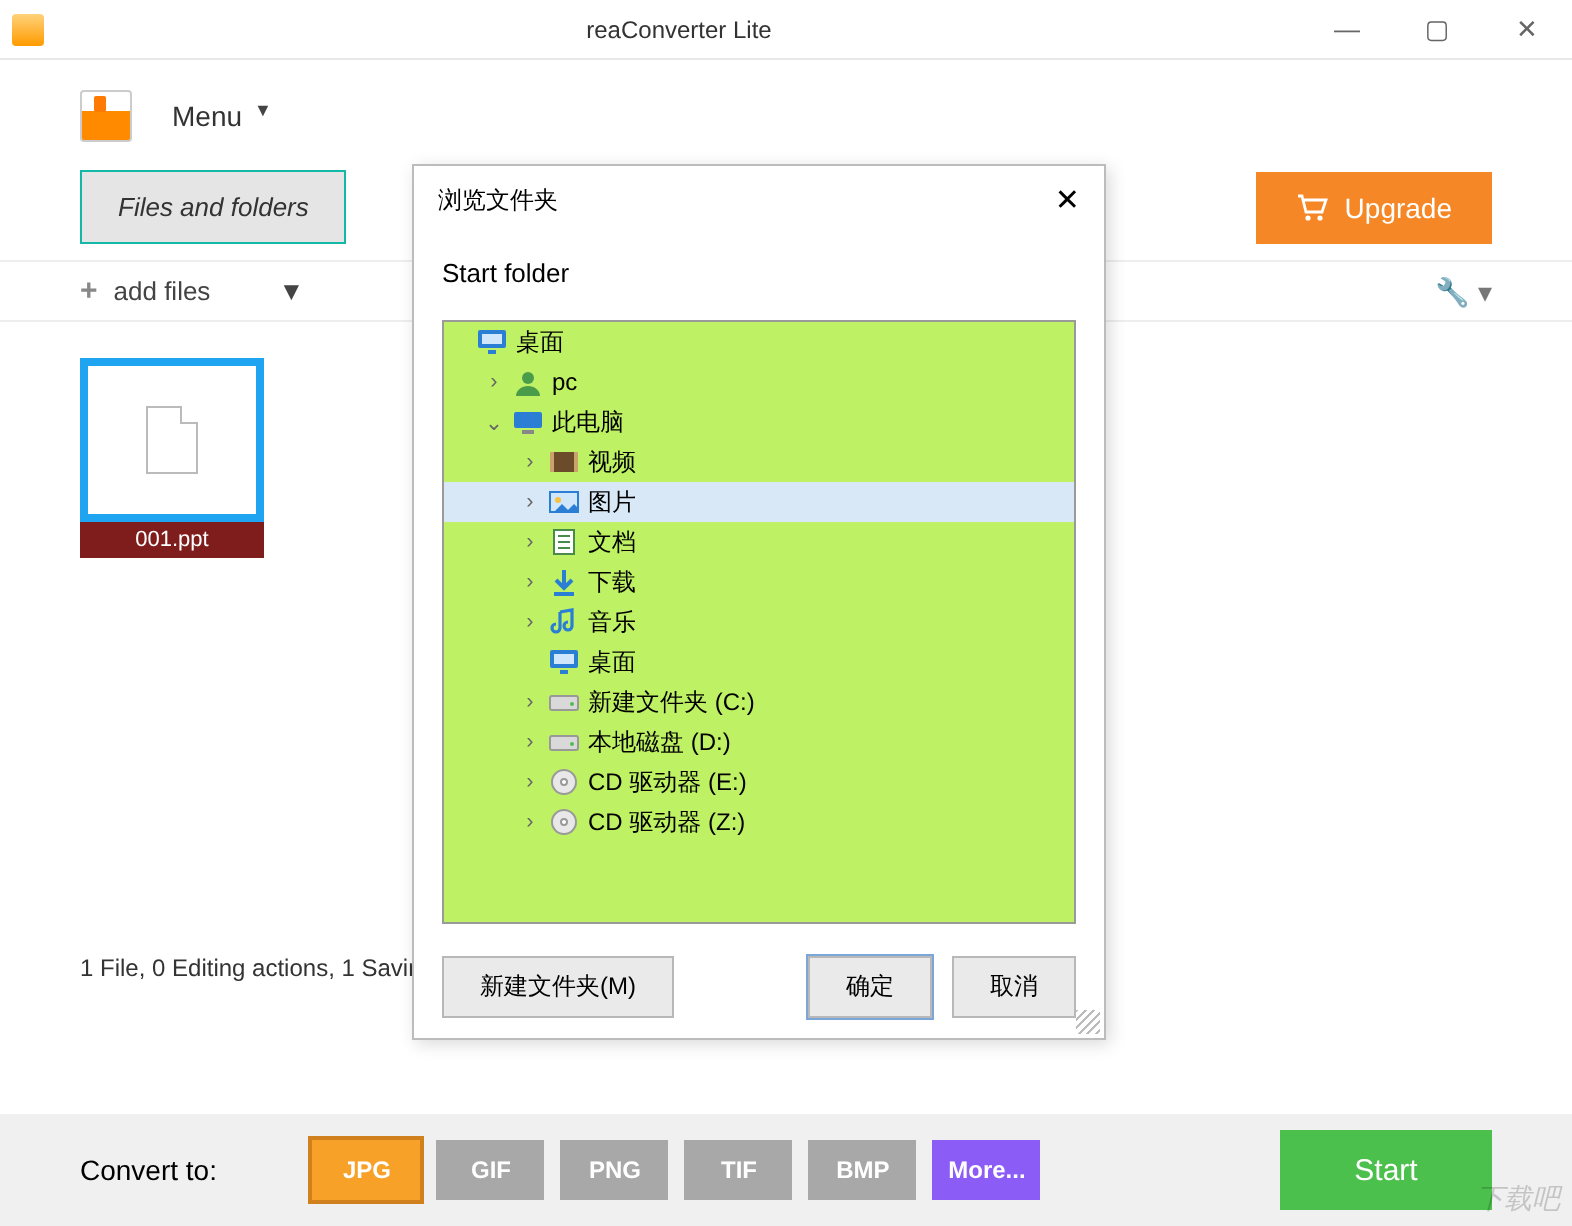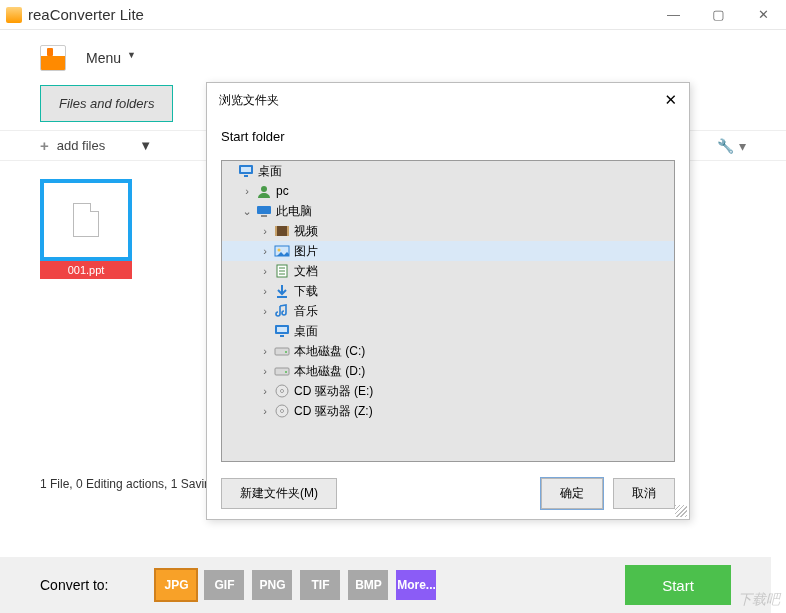--- a/index.html
+++ b/index.html
@@ -1,20 +1,20 @@
 <!DOCTYPE html>
 <html><head>
 <meta charset="utf-8">
 <style>
 * { box-sizing: border-box; margin: 0; padding: 0; font-family: "Segoe UI", Tahoma, sans-serif; }
 body { background: #fff; width: 786px; height: 613px; overflow: hidden; position: relative; }
 
 .titlebar { height: 30px; display: flex; align-items: center; border-bottom: 1px solid #e8e8e8; }
 .titlebar .appicon { width: 16px; height: 16px; margin: 0 6px; background: linear-gradient(#ffd27a,#ff9b00); border-radius: 2px; }
-.titlebar .title { font-size: 15px; color: #333; flex: 1; }
+.titlebar .title { font-size: 12px; color: #333; flex: 1; text-align: center; }
 .titlebar .winbtn { width: 45px; height: 30px; display: flex; align-items: center; justify-content: center; color: #666; font-size: 13px; }
 
 .menubar { height: 55px; display: flex; align-items: center; padding: 0 40px; }
 .menubar .logo { width: 26px; height: 26px; margin-right: 20px; background: linear-gradient(#fff 40%, #ff8a00 40%); border: 1px solid #ccc; border-radius: 2px; position: relative; }
 .menubar .logo::after { content: ""; position: absolute; left: 6px; top: 2px; width: 6px; height: 8px; background: #ff7a00; border-radius: 1px; }
 .menubar .menuitem { font-size: 14px; color: #333; display: flex; align-items: flex-start; gap: 6px; }
 .menubar .caret { font-size: 9px; color: #444; }
 
 .toolbar-row { display: flex; align-items: center; padding: 0 40px; gap: 10px; }
 .btn-gray { background: #e5e5e5; border: 1px solid #14b8a6; padding: 10px 18px; font-size: 13px; color: #333; cursor: pointer; font-style: italic; }
@@ -24,40 +24,40 @@
 .addfiles-row { display: flex; align-items: center; padding: 6px 40px; border-top: 1px solid #eee; border-bottom: 1px solid #eee; margin-top: 8px; }
 .addfiles { display: flex; align-items: center; gap: 8px; font-size: 13px; color: #444; }
 .plus { color: #888; font-size: 15px; font-weight: bold; }
 .wrench { margin-left: auto; color: #777; font-size: 14px; }
 
 .canvas { padding: 18px 40px; min-height: 310px; }
 .thumb { width: 92px; }
 .thumb-img { width: 92px; height: 82px; border: 4px solid #1ea4f0; background: #fff; display: flex; align-items: center; justify-content: center; }
 .thumb-img .page { width: 26px; height: 34px; border: 1px solid #bbb; position: relative; }
 .thumb-img .page::after { content: ""; position: absolute; right: -1px; top: -1px; width: 8px; height: 8px; background: #fff; border-left: 1px solid #bbb; border-bottom: 1px solid #bbb; }
-.thumb-label { background: #ef4444; color: #fff; font-size: 11px; text-align: center; padding: 3px 16px; }
+.thumb-label { background: #7f1d1d; color: #fff; font-size: 11px; text-align: center; padding: 3px 16px; }
 
 .status { padding: 6px 40px; font-size: 12px; color: #333; }
 
-.bottombar { background: #f0f0f0; display: flex; align-items: center; padding: 12px 40px; gap: 8px; position: absolute; bottom: 0; left: 0; right: 15px; height: 56px; }
+.bottombar { background: #f0f0f0; display: flex; align-items: center; padding: 12px 40px; gap: 8px; position: absolute; bottom: 0; left: 0; right: 0; height: 56px; }
 .convert-label { font-size: 14px; margin-right: 40px; }
-.fmt { width: 40px; height: 30px; border: none; color: #fff; font-size: 12px; font-weight: 600; cursor: pointer; }
+.fmt { width: 54px; height: 30px; border: none; color: #fff; font-size: 12px; font-weight: 600; cursor: pointer; }
 .fmt.active { background: #f8a128; outline: 2px solid #d0801c; }
 .fmt.gray { background: #a8a8a8; }
 .fmt.more { background: #8b5cf6; }
 .start { margin-left: auto; background: #4cc04c; color: #fff; border: none; width: 106px; height: 40px; font-size: 15px; cursor: pointer; }
 
 .watermark { position: absolute; right: 6px; bottom: 4px; font-size: 14px; color: rgba(0,0,0,0.18); font-style: italic; pointer-events: none; }
 
 
-.dialog { position: absolute; left: 206px; top: 82px; width: 484px; height: 438px; background: #fff; border: 1px solid #bcbcbc; box-shadow: 2px 2px 8px rgba(0,0,0,0.15); display: flex; flex-direction: column; }
+.dialog { position: absolute; left: 206px; top: 82px; width: 347px; height: 438px; background: #fff; border: 1px solid #bcbcbc; box-shadow: 2px 2px 8px rgba(0,0,0,0.15); display: flex; flex-direction: column; }
 .dlg-title { display: flex; align-items: center; padding: 8px 12px; font-size: 12px; }
 .dlg-title .close { margin-left: auto; font-size: 15px; cursor: pointer; }
 .dlg-instr { padding: 12px 14px 16px; font-size: 13px; }
-.tree { margin: 0 14px; border: 1px solid #9a9a9a; flex: 1; overflow-y: scroll; background: #e5e5e5; font-size: 12px; }
+.tree { margin: 0 14px; border: 1px solid #9a9a9a; flex: 1; overflow-y: scroll; background: #bef264; font-size: 12px; }
 .tree-row { display: flex; align-items: center; height: 20px; padding-right: 4px; }
 .tree-row.selected { background: #d9e8f7; }
 .exp { width: 14px; text-align: center; color: #666; font-size: 11px; user-select: none; }
 .exp.blank { visibility: hidden; }
 .ticon { width: 16px; height: 14px; margin: 0 4px 0 2px; display: inline-flex; align-items: center; justify-content: center; }
 .ind { display: inline-block; }
 .dlg-buttons { display: flex; gap: 10px; padding: 16px 14px 10px; align-items: center; }
 .dlg-btn { background: #eaeaea; border: 1px solid #b8b8b8; padding: 6px 18px; font-size: 12px; cursor: pointer; }
 .dlg-btn.primary { outline: 1px solid #7aa7d8; }
 .dlg-buttons .spacer { flex: 1; }
@@ -77,20 +77,30 @@
 <div class="menubar">
   <div class="logo"></div>
   <div class="menuitem">
     <span>Menu</span>
     <span class="caret">▼</span>
   </div>
 </div>
 
 <div class="toolbar-row">
   <button class="btn-gray">Files and folders</button>
+  <button class="btn-orange">
+    <span class="cart-icon">
+      <svg viewBox="0 0 16 14" width="16" height="14">
+          <path d="M1 1h2l2 8h8l2-6H4" stroke="#fff" stroke-width="1.4" fill="none"></path>
+          <circle cx="6" cy="12" r="1.3" fill="#fff"></circle>
+          <circle cx="12" cy="12" r="1.3" fill="#fff"></circle>
+        </svg>
+    </span>
+    <span>Upgrade</span>
+  </button>
 </div>
 
 <div class="addfiles-row">
   <div class="addfiles">
     <span class="plus">+</span>
     <span>add files</span>
     <span class="caret" style="margin-left:26px">▼</span>
   </div>
   <div class="wrench">
     <span>🔧</span>
@@ -236,21 +246,21 @@
       </div>
       <div class="tree-row">
         <span class="ind" style="width: 36px;"></span>
         <span class="exp">›</span>
         <span class="ticon">
           <svg width="16" height="14" viewBox="0 0 16 14">
             <rect x="1" y="4" width="14" height="7" rx="1" fill="#d9d9d9" stroke="#999"></rect>
             <circle cx="12" cy="8" r="1" fill="#5b5"></circle>
           </svg>
         </span>
-        <span>本地磁盘 (C:)</span>
+        <span>新建文件夹 (C:)</span>
       </div>
       <div class="tree-row">
         <span class="ind" style="width: 36px;"></span>
         <span class="exp">›</span>
         <span class="ticon">
           <svg width="16" height="14" viewBox="0 0 16 14">
             <rect x="1" y="4" width="14" height="7" rx="1" fill="#d9d9d9" stroke="#999"></rect>
             <circle cx="12" cy="8" r="1" fill="#5b5"></circle>
           </svg>
         </span>

